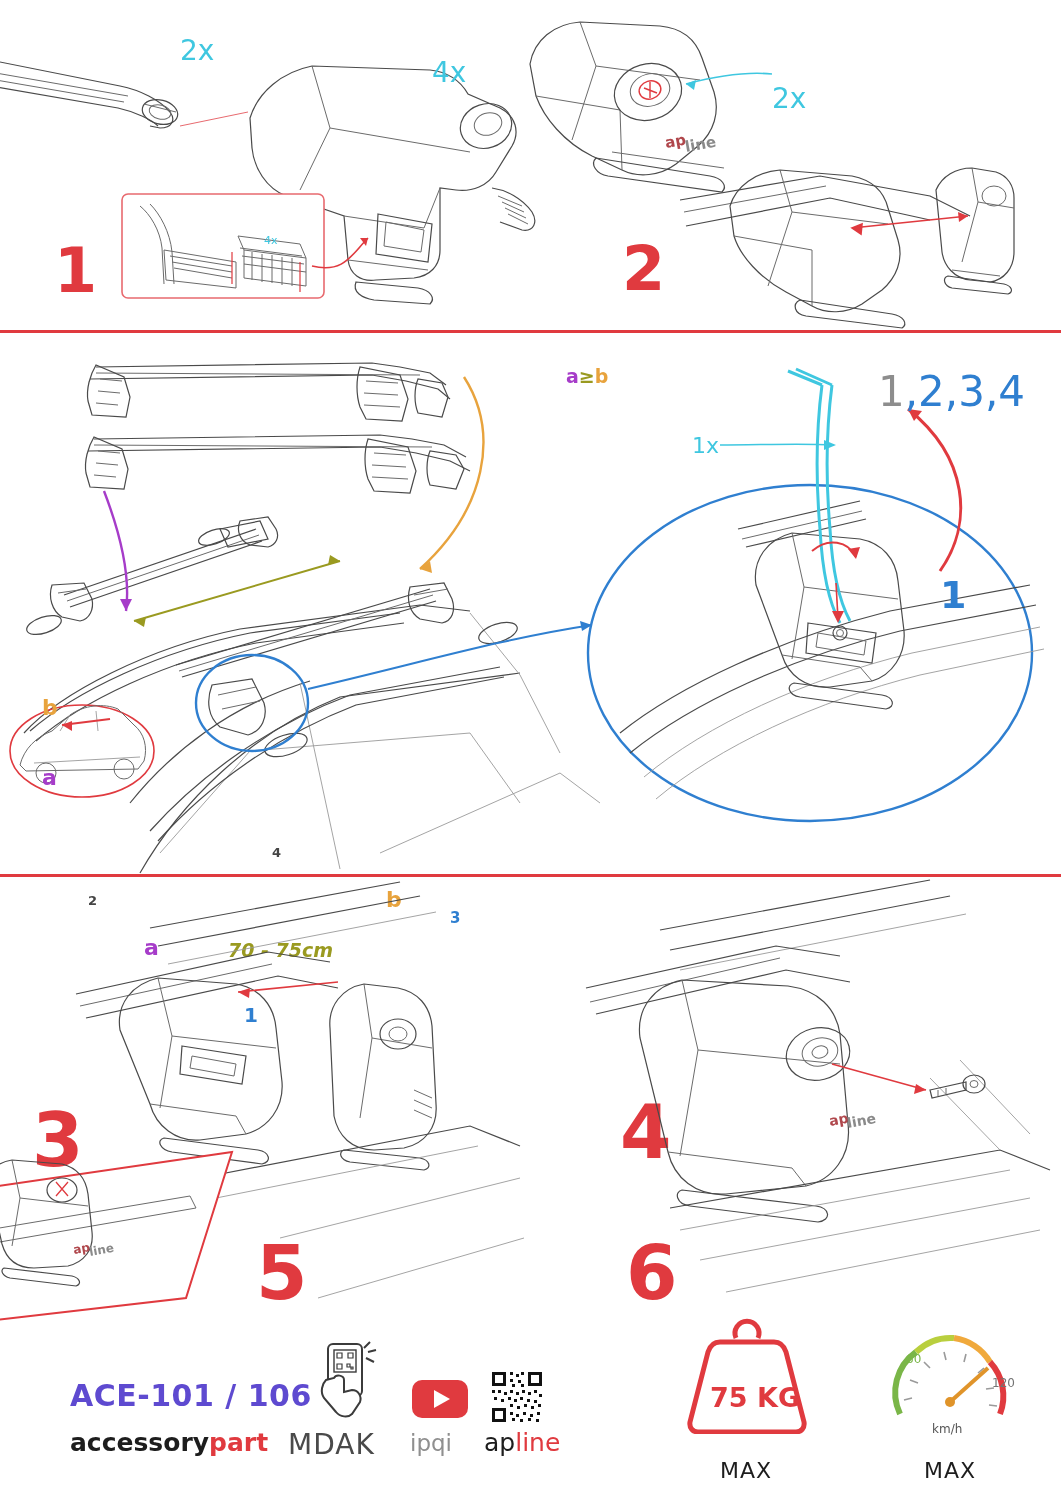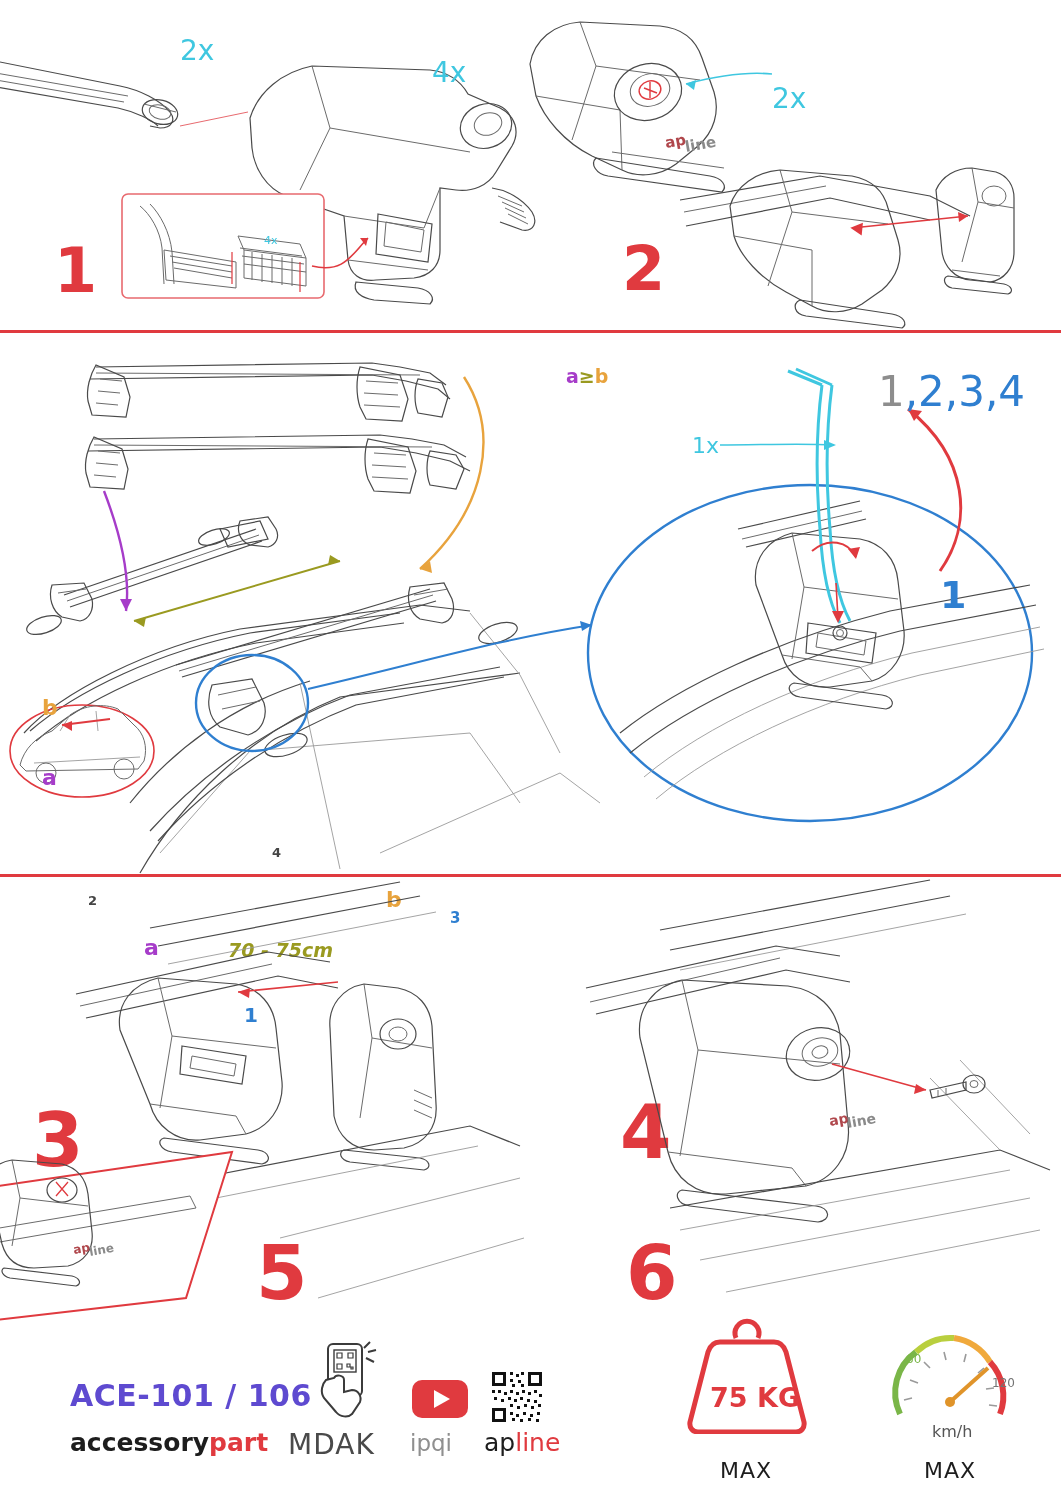--- a/index.html
+++ b/index.html
@@ -157,21 +157,21 @@
   .gauge-t {
     position: absolute;
     font-family: "DejaVu Sans", sans-serif;
     font-size: 12px;
     color: #7ab648;
   }
   .gauge-t.hi { color: #737373; }
   .gauge-unit {
     position: absolute;
     font-family: "DejaVu Sans", sans-serif;
-    font-size: 16px;
+    font-size: 12px;
     color: #555;
   }
   svg { display: block; }
   .ln { fill: none; stroke: #4a4a4a; stroke-width: 1.2; }
   .ln2 { fill: none; stroke: #6b6b6b; stroke-width: 1; }
   .lnlight { fill: none; stroke: #9a9a9a; stroke-width: 0.9; }
   .redln { fill: none; stroke: #e03a3f; stroke-width: 1.6; }
   .blueln { fill: none; stroke: #2f7fd0; stroke-width: 2; }
   .cyanln { fill: none; stroke: #3fc7e0; stroke-width: 1.6; }
 </style>

